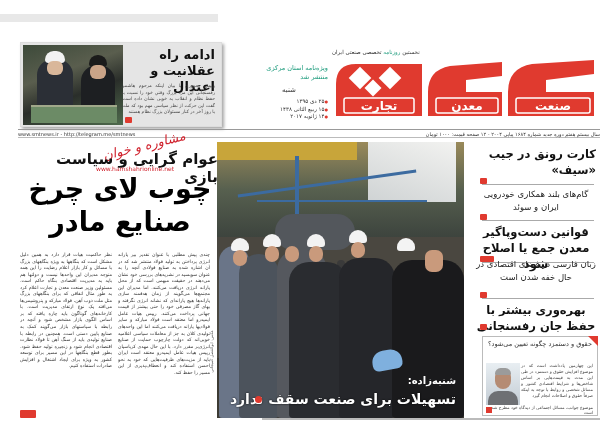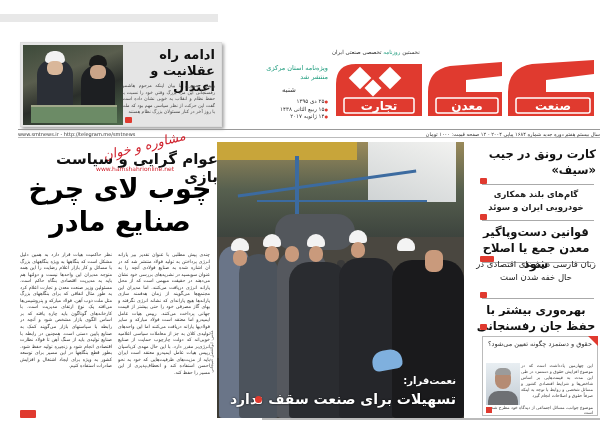--- a/index.html
+++ b/index.html
@@ -178,31 +178,31 @@
   <div class="helmet" style="left:90px;top:92px;"></div>
   <div class="helmet" style="left:132px;top:88px;"></div>
   <div class="helmet" style="left:180px;top:96px;"></div>
   <div class="face" style="left:16px;top:108px;"></div>
   <div class="face" style="left:48px;top:104px;"></div>
   <div class="face" style="left:92px;top:104px;"></div>
   <div class="face" style="left:134px;top:100px;"></div>
   <div class="face" style="left:208px;top:108px;width:18px;height:22px;"></div>
   <div class="face" style="left:68px;top:104px;"></div>
   <div class="bag"></div>
-  <div class="photo-caption-sub">نعمت‌قرار:</div>
+  <div class="photo-caption-sub">شنبه‌زاده:</div>
   <div class="photo-caption">تسهیلات برای صنعت سقف ندارد</div>
   <div class="caption-tag"></div>
 </div>
 
 <div class="abs right-col">
   <div class="r-item big" style="top:4px;text-align:right;">کارت رونق در جیب «سیف»</div>
   <div class="r-tag" style="top:36px;"></div>
   <div class="r-divider" style="top:42px;"></div>
 
-  <div class="r-item mid" style="top:46px;font-weight:bold;">گام‌های بلند همکاری خودرویی ایران و سوئد</div>
+  <div class="r-item mid" style="top:46px;">گام‌های بلند همکاری خودرویی ایران و سوئد</div>
   <div class="r-tag" style="top:72px;"></div>
   <div class="r-divider" style="top:78px;"></div>
 
   <div class="r-item big" style="top:82px;">قوانین دست‌وپاگیر معدن جمع یا اصلاح شود</div>
   <div class="r-tag wide" style="top:114px;"></div>
   <div class="r-divider" style="top:120px;"></div>
 
   <div class="r-item mid" style="top:116px;">زبان فارسی در فضای اقتصادی در حال خفه شدن است</div>
   <div class="r-tag" style="top:150px;"></div>
   <div class="r-divider" style="top:156px;"></div>

